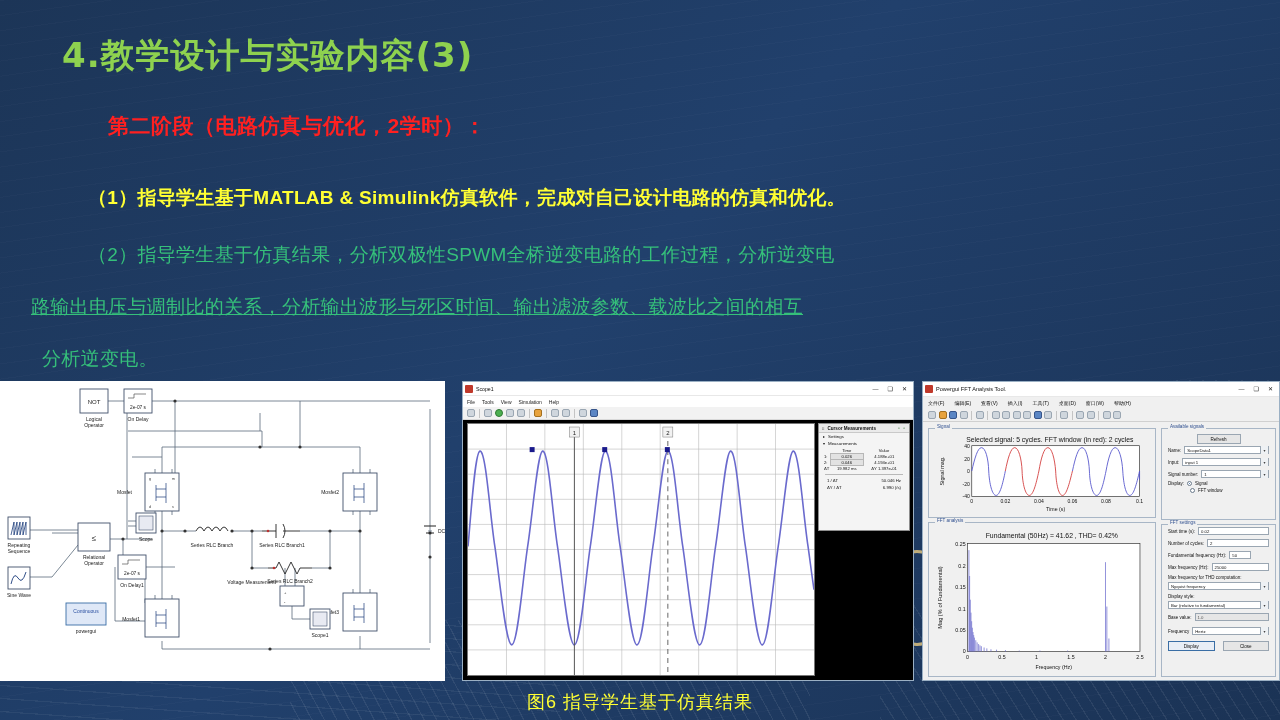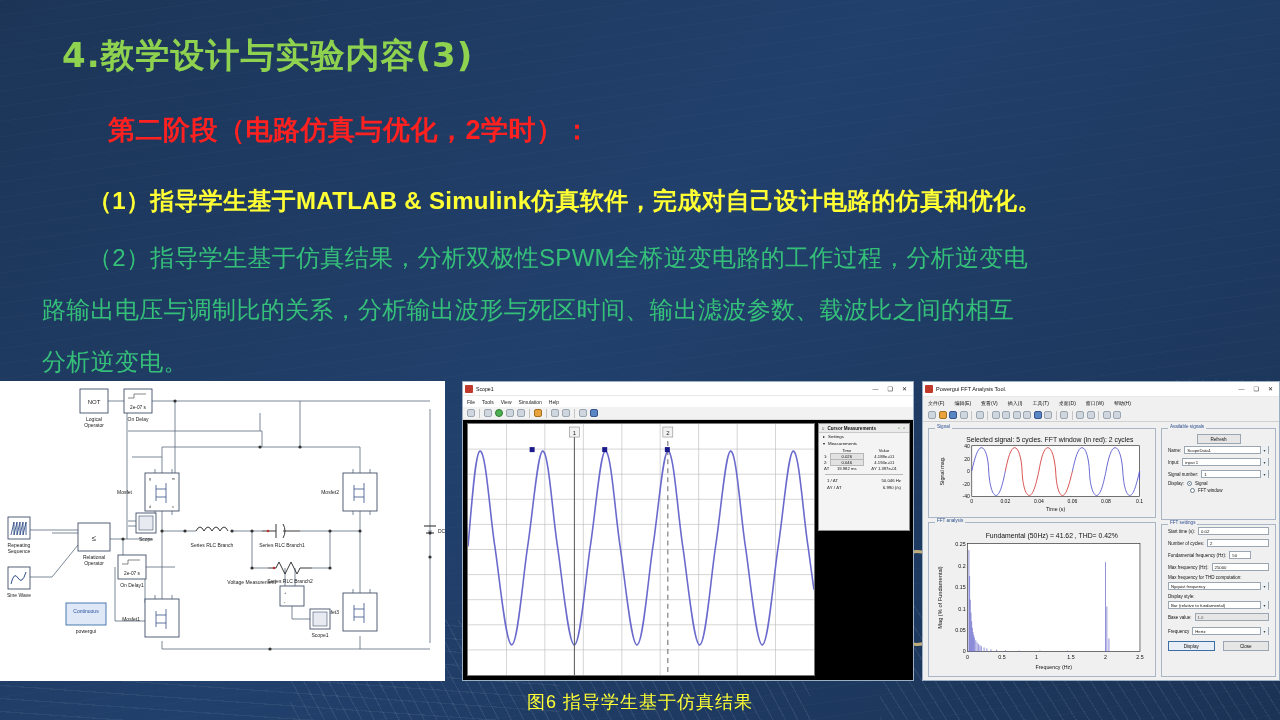--- a/index.html
+++ b/index.html
@@ -55,30 +55,30 @@
   
   #title {
     position: absolute; left: 62px; top: 33px;
     font-size: 34px; font-weight: 700; letter-spacing: 1px;
     color: #8ed24f;
     font-family: "DejaVu Sans", "Liberation Sans", sans-serif;
     white-space: nowrap;
   }
   #subtitle {
     position: absolute; left: 108px; top: 112px;
-    font-size: 27px; font-weight: 700; color: #ff2020;
+    font-size: 21px; font-weight: 700; color: #ff2020;
     letter-spacing: .5px; white-space: nowrap;
   }
   .body-line {
     position: absolute;
-    font-size: 24px; letter-spacing: .3px; white-space: nowrap;
+    font-size: 19px; letter-spacing: .3px; white-space: nowrap;
   }
   #para1 { left: 88px; top: 185px; color: #ffff33; font-weight: 700; }
   #para2a { left: 88px; top: 242px; color: #35c07a; }
-  #para2b { left: 42px; top: 294px; color: #35c07a; }
+  #para2b { left: 31px; top: 294px; color: #35c07a; text-decoration: underline; }
   #para2c { left: 42px; top: 346px; color: #35c07a; }
 
   #caption {
     position: absolute; left: 0; right: 0; top: 690px;
     text-align: center;
     font-size: 18px; color: #ffff33; letter-spacing: 1px;
   }
 
   
   #strip { position: absolute; left: 0; top: 381px; width: 1280px; height: 300px; }

